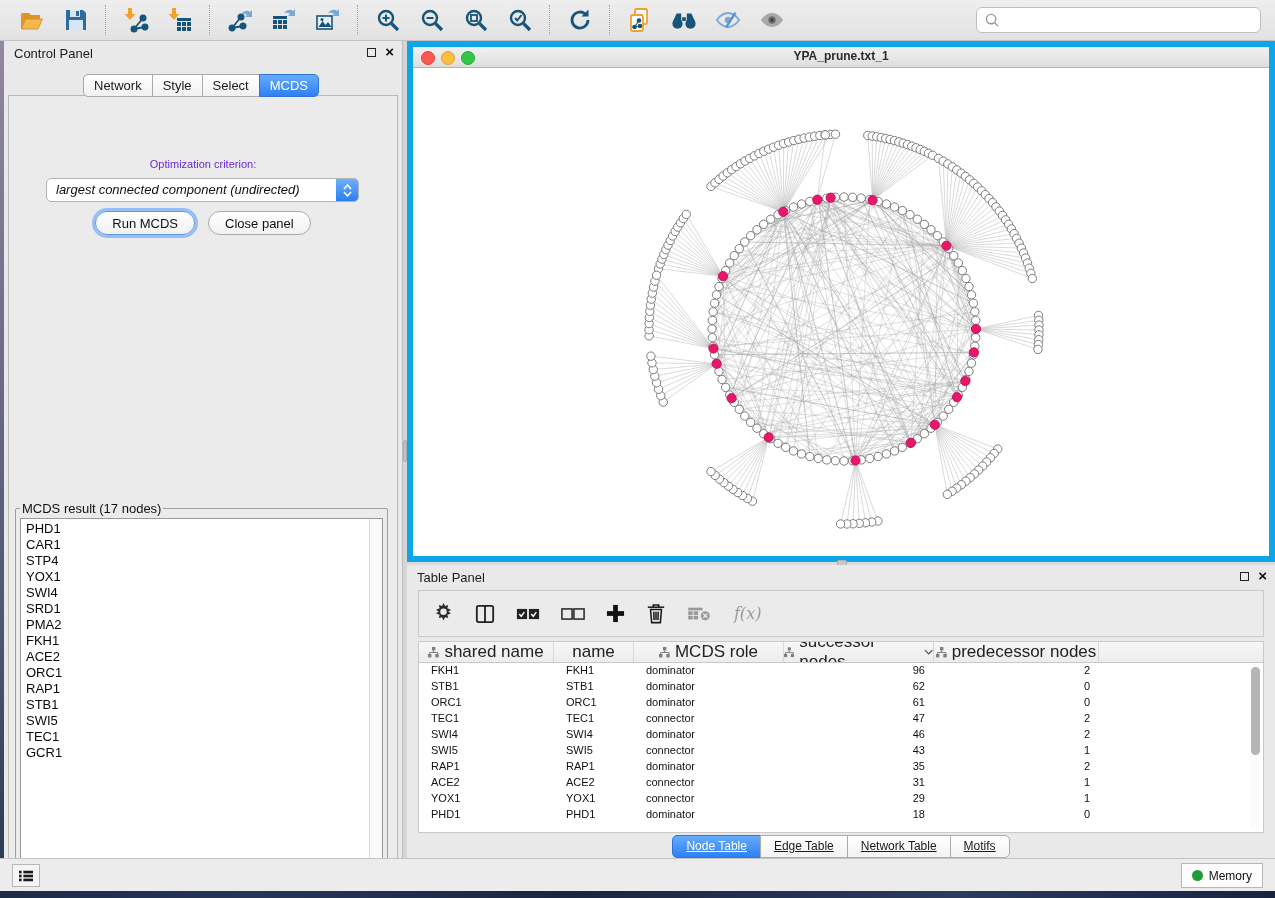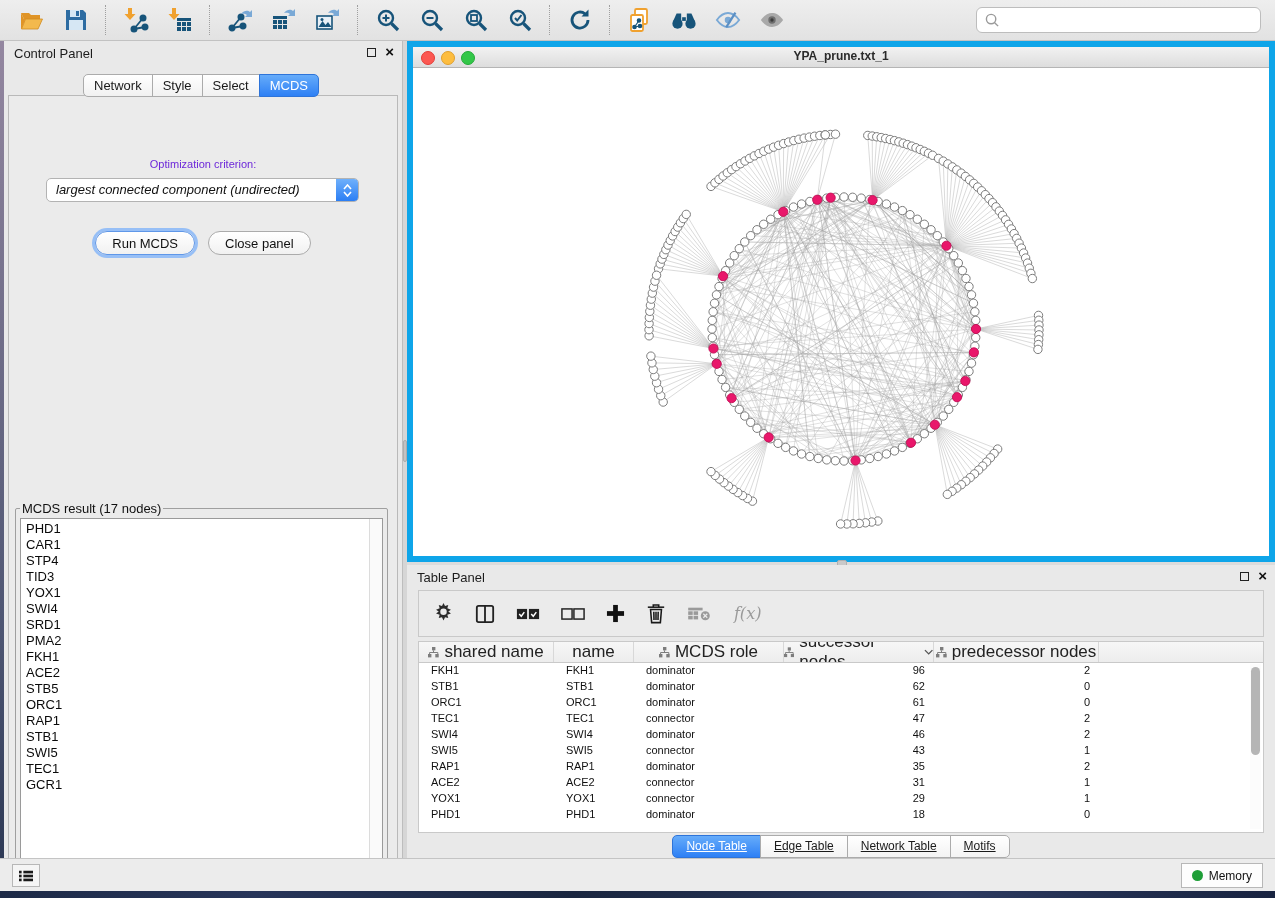--- a/index.html
+++ b/index.html
@@ -44,21 +44,21 @@
   .cp-tab:first-child{border-radius:5px 0 0 5px;margin-left:0;}
   .cp-tab:last-child{border-radius:0 5px 5px 0;}
   .cp-tab.active{background:linear-gradient(#66acfa,#2e80f5);color:#fff;border-color:#2e74d9;}
   .opt-label{position:absolute;left:0;top:62px;width:100%;text-align:center;font-size:11px;color:#6d28d9;}
   .cp-select{position:absolute;left:37px;top:82px;width:313px;height:24px;background:#fff;border:1px solid #b3b3b3;
     border-radius:5px;box-sizing:border-box;font-size:13px;line-height:22px;padding-left:9px;color:#111;cursor:pointer;font-style:italic;}
   .cp-select .stepper{position:absolute;right:0;top:0;width:22px;height:22px;border-radius:0 4px 4px 0;
     background:linear-gradient(#6fb0fb,#2b7ef4);display:flex;flex-direction:column;align-items:center;justify-content:center;gap:1px;}
   .btn-row{position:absolute;left:0;top:115px;width:100%;display:flex;justify-content:center;gap:13px;}
   .btn{height:24px;padding:0 16px;font-size:13px;color:#111;background:linear-gradient(#ffffff,#f1f1f1);
-    border:1px solid #ababab;border-radius:12px;font-family:"Liberation Sans",sans-serif;cursor:pointer;margin-top:20px;}
+    border:1px solid #ababab;border-radius:12px;font-family:"Liberation Sans",sans-serif;cursor:pointer;}
   .btn.focused{box-shadow:0 0 0 3px rgba(106,167,252,.65);border-color:#5f97e8;}
   .mcds-result{position:absolute;left:6px;top:405px;width:371px;height:368px;border:1px solid #9f9f9f;
     border-radius:2px;margin:0;padding:0;background:#ebebeb;}
   .mcds-result legend{font-size:13px;color:#111;margin-left:4px;padding:0 2px;}
   .result-box{position:absolute;left:4px;top:2px;right:4px;bottom:4px;background:#fff;border:1px solid #9a9a9a;}
   .result-list{position:absolute;left:0;top:2px;right:13px;bottom:0;overflow:hidden;}
   .result-item{font-size:13px;line-height:16px;padding-left:5px;color:#0a0a0a;}
   .result-scroll{position:absolute;top:0;right:0;width:12px;bottom:0;background:#fafafa;border-left:1px solid #dcdcdc;}
 
   
@@ -318,28 +318,26 @@
         <button class="btn focused">Run MCDS</button>
         <button class="btn">Close panel</button>
       </div>
       <fieldset class="mcds-result">
         <legend>MCDS result (17 nodes)</legend>
         <div class="result-box">
           <div class="result-list" id="mcds-list">
               <div class="result-item">PHD1</div>
               <div class="result-item">CAR1</div>
               <div class="result-item">STP4</div>
-              <div class="result-item">TID3</div>
               <div class="result-item">YOX1</div>
               <div class="result-item">SWI4</div>
               <div class="result-item">SRD1</div>
               <div class="result-item">PMA2</div>
               <div class="result-item">FKH1</div>
               <div class="result-item">ACE2</div>
-              <div class="result-item">STB5</div>
               <div class="result-item">ORC1</div>
               <div class="result-item">RAP1</div>
               <div class="result-item">STB1</div>
               <div class="result-item">SWI5</div>
               <div class="result-item">TEC1</div>
               <div class="result-item">GCR1</div>
             </div>
           <div class="result-scroll"></div>
         </div>
       </fieldset>

